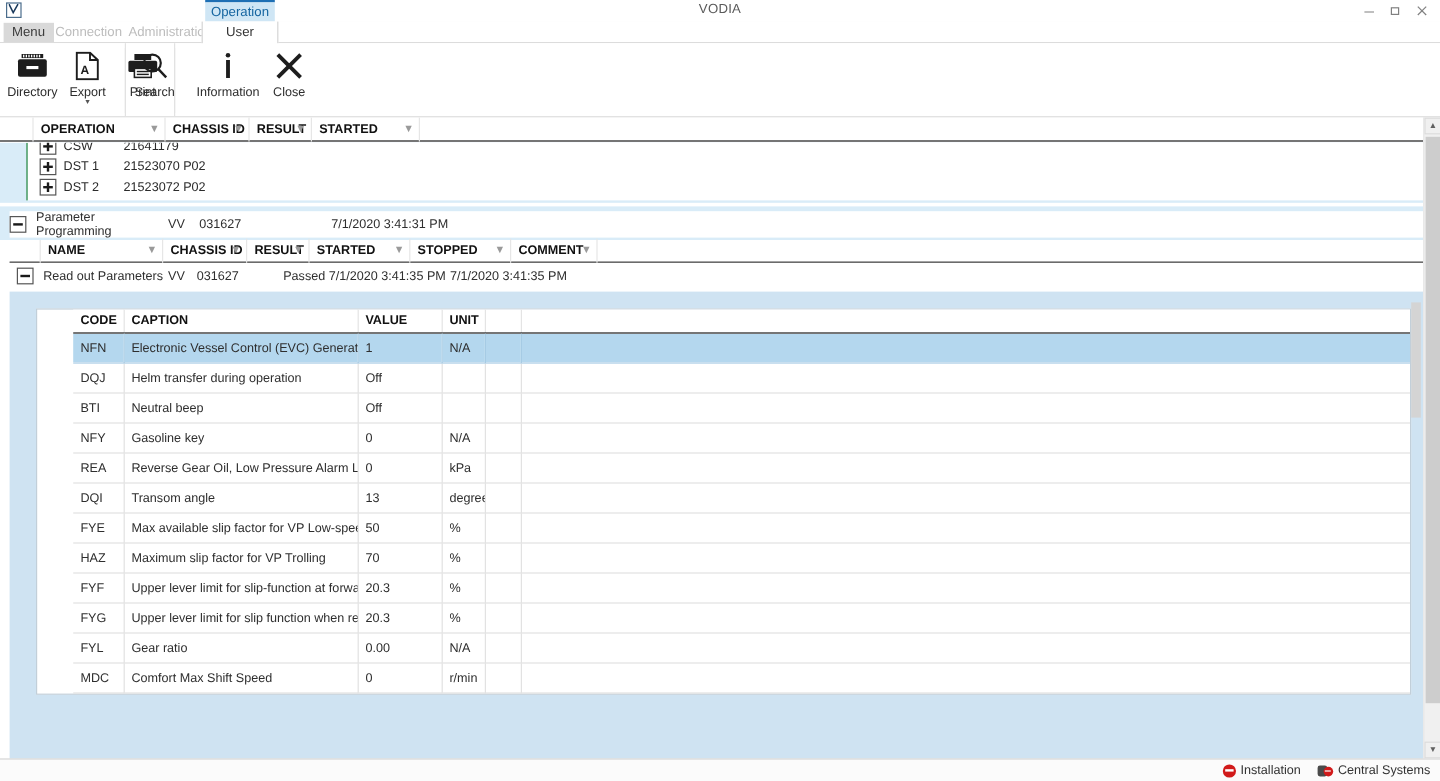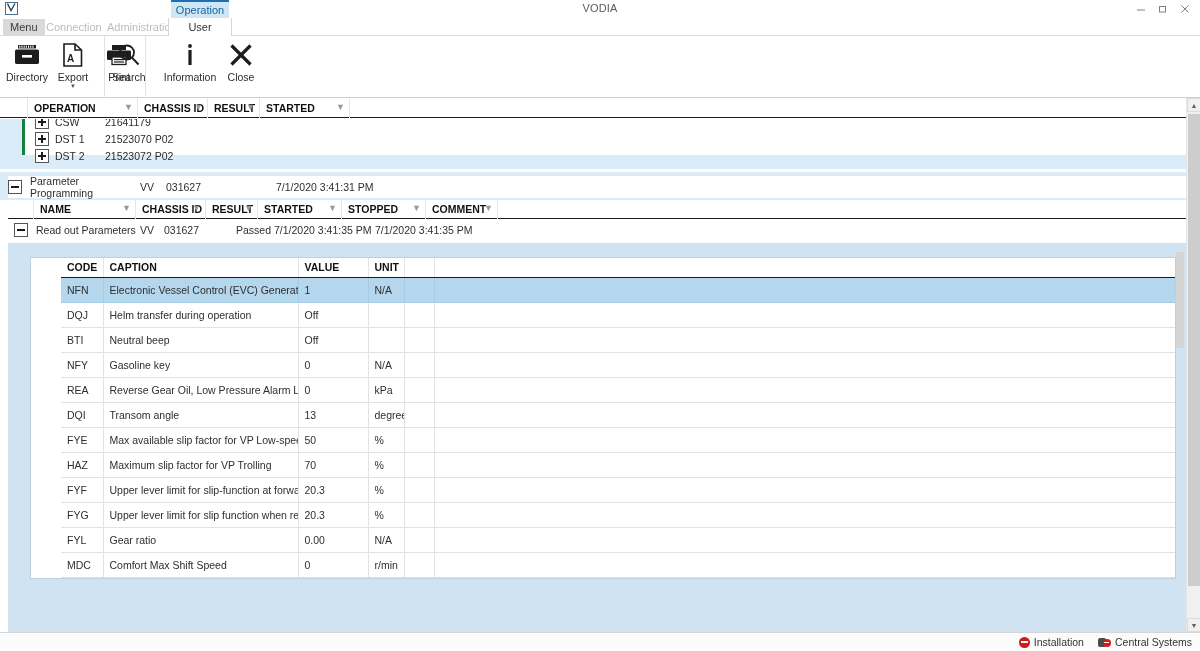--- a/index.html
+++ b/index.html
@@ -190,22 +190,22 @@
 
   
   .toprows {
     position: absolute; left: 0; top: 21px;
     width: 1186px; height: 50px;
     background: #d9ecf8;
     overflow: hidden;
   }
   .toprows-inner {
     position: absolute; left: 22px; top: 0;
-    width: 1164px; background: #ffffff; height: 36px;
-    border-left: 3px solid #15803d;
+    width: 1164px; background: #ffffff; height: 48px;
+    border-left: 1px solid #15803d;
   }
   .trow {
     display: flex; align-items: center;
     height: 17px; font-size: 10.5px; color: #2b2b2b;
     padding-left: 10px;
   }
   .trow .op { width: 50px; margin-left: 6px; }
   .trow .cid { }
 
   

